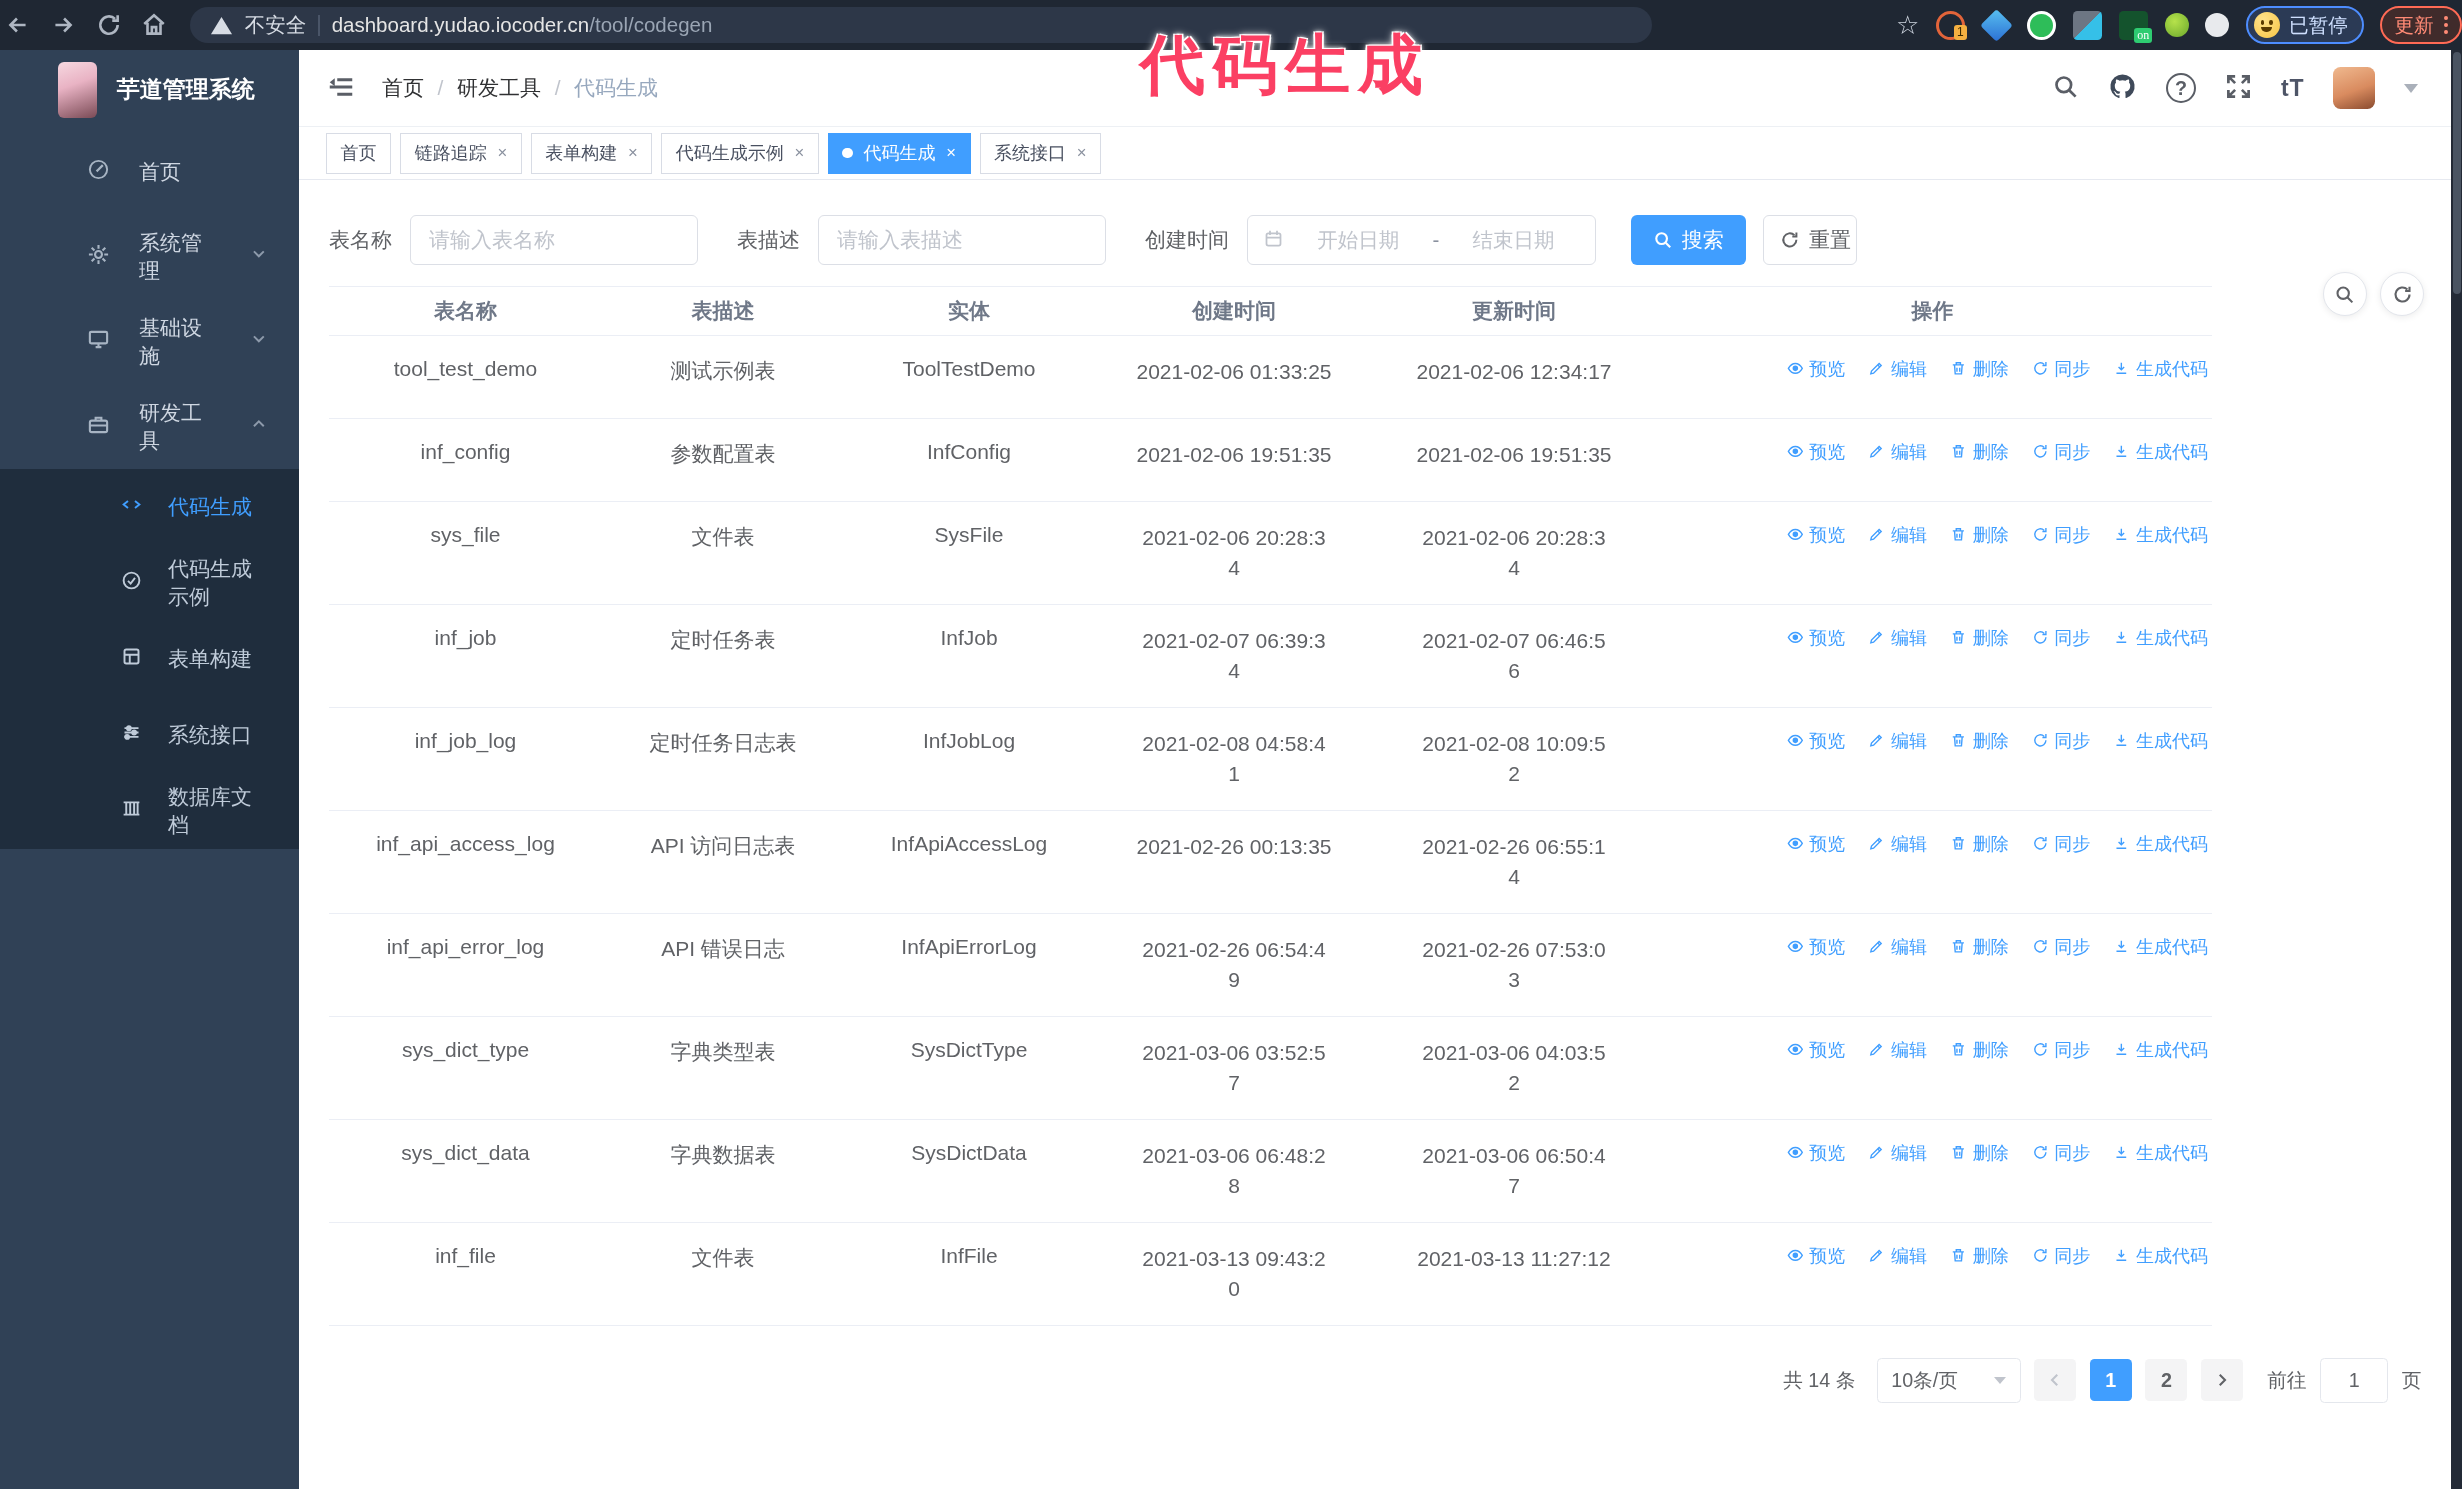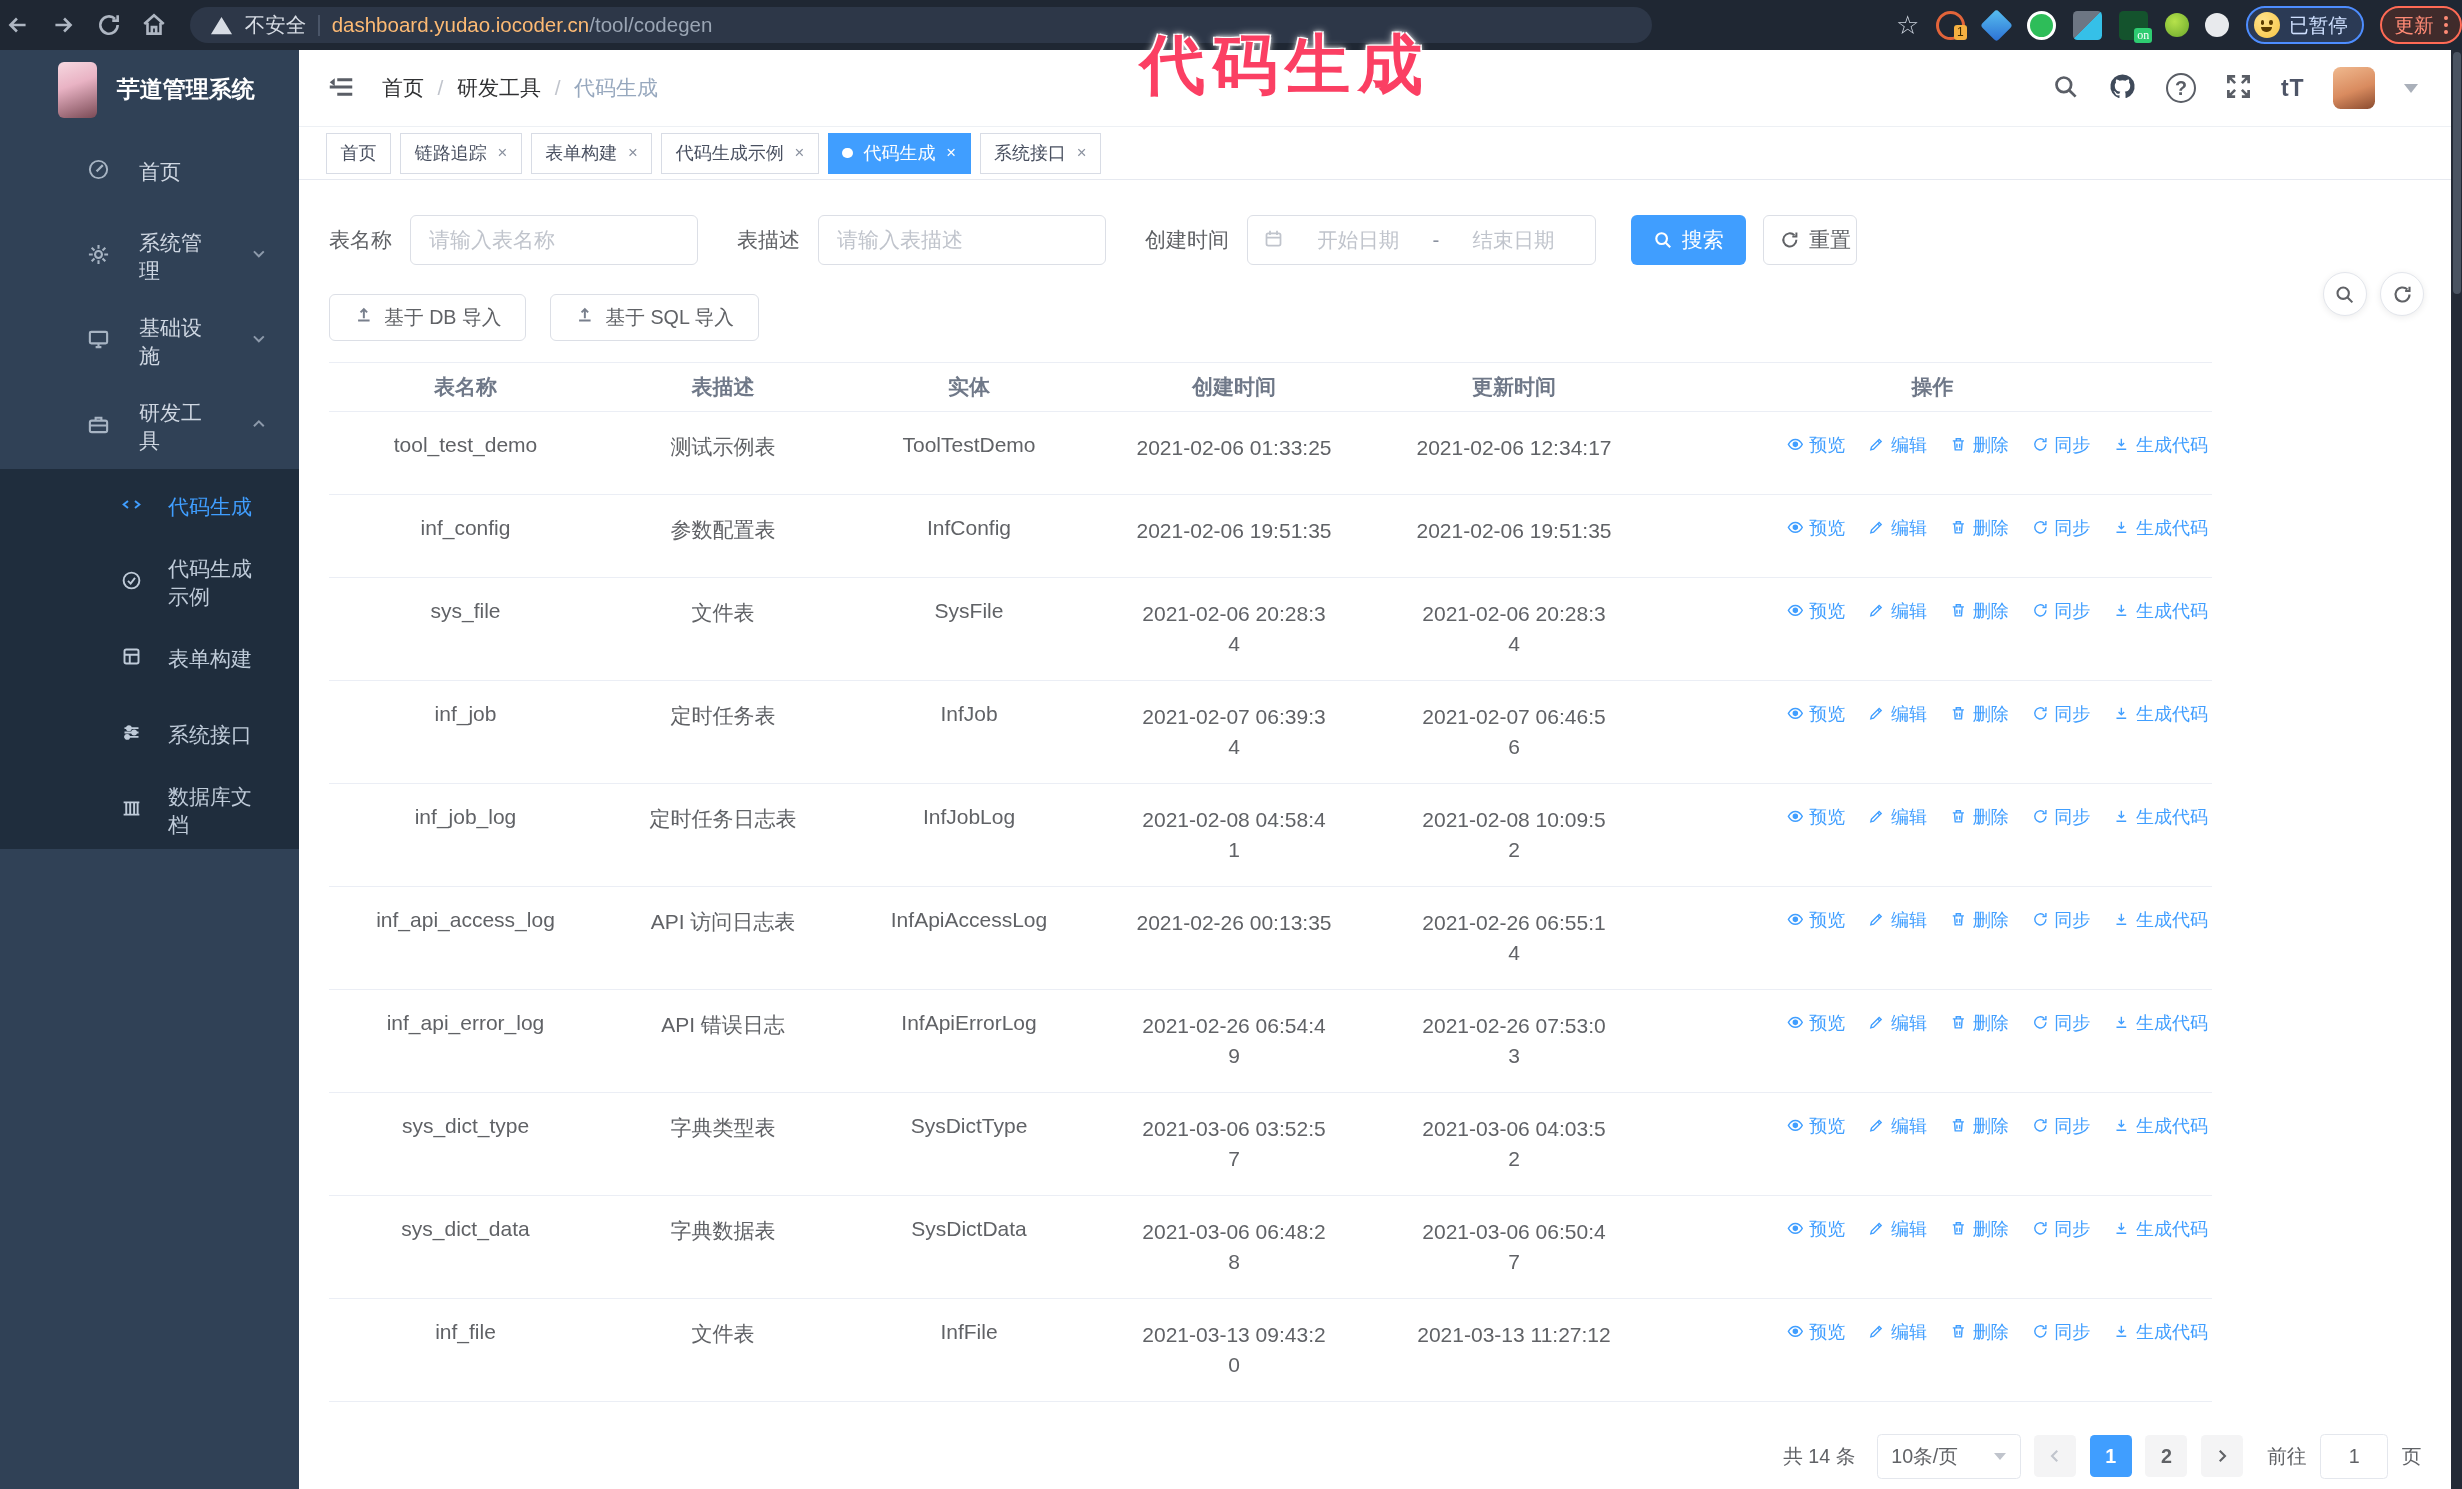--- a/index.html
+++ b/index.html
@@ -8,21 +8,21 @@
   .screen { position:relative; width:2462px; height:1490px; overflow:hidden; background:#fff; }
 
   
   .chrome { position:absolute; top:0; left:0; width:2462px; height:50px; background:#1f2733; display:flex; align-items:center; padding:0 0; gap:10.6px; z-index:5; }
   .chrome svg { display:block; }
   .nav-btn { width:35px; height:35px; display:flex; align-items:center; justify-content:center; border-radius:50%; color:#aeb6c2; flex:0 0 auto; }
   .url-bar { height:36px; flex:0 0 1462px; background:#2d3748; border-radius:18px; display:flex; align-items:center; padding:0 19.7px; gap:12px; color:#d7dce4; margin-left:7.6px; }
   .url-bar .sec-label { font-size:20.5px; color:#d7dce4; }
   .url-divider { width:1.5px; height:21px; background:#4a5568; }
   .url-text { font-size:20.5px; }
-  .url-text .host { color:#fdba74; }
+  .url-text .host { color:#e5e5e5; }
   .url-text .path { color:#9aa5b4; }
   .chrome-right { margin-left:auto; display:flex; align-items:center; gap:16.7px; }
   .star { font-size:26px; color:#cfd6e0; line-height:1; }
   .ext { width:29px; height:29px; border-radius:6px; position:relative; flex:0 0 auto; }
   .ext-badge { position:absolute; right:-4.5px; bottom:-3px; font-size:12px; background:#f5b041; color:#3b2a00; border-radius:3px; padding:0 3px; line-height:15px; }
   .ext-badge.green { background:#2ecc71; color:#fff; }
   .profile-pill { height:38px; border:2.3px solid #4d8dff; background:#2b3a55; border-radius:19.7px; display:flex; align-items:center; gap:9px; padding:0 13.6px 0 6px; color:#cfe0ff; font-size:19.7px; }
   .emoji { width:26px; height:26px; background:radial-gradient(circle at 35% 30%, #ffe28a, #f6c445); border-radius:50%; position:relative; }
   .emoji i { position:absolute; background:#5a3b00; border-radius:50%; width:3.8px; height:4.5px; top:8.3px; }
   .emoji i.e1{ left:6.8px; } .emoji i.e2{ right:6.8px; }
@@ -401,38 +401,20 @@
           </span>
           <span class="btn btn-plain">
             <svg width="19.7" height="19.7" viewBox="0 0 24 24" fill="none" stroke="#606266" stroke-width="2.4">
                 <path d="M20 12a8 8 0 1 1-2.4-5.7"></path>
                 <path d="M20 3v5h-5"></path>
               </svg>
             <span>重置</span>
           </span>
         </div>
 
-        <div class="import-row">
-          <span class="btn-import">
-            <span class="ic">
-              <svg width="19.7" height="19.7" viewBox="0 0 24 24" fill="none" stroke="currentColor" stroke-width="2.4">
-                  <path d="M12 16V5M8 9l4-4 4 4M5 19h14"></path>
-                </svg>
-            </span>
-            <span>基于 DB 导入</span>
-          </span>
-          <span class="btn-import">
-            <span class="ic">
-              <svg width="19.7" height="19.7" viewBox="0 0 24 24" fill="none" stroke="currentColor" stroke-width="2.4">
-                  <path d="M12 16V5M8 9l4-4 4 4M5 19h14"></path>
-                </svg>
-            </span>
-            <span>基于 SQL 导入</span>
-          </span>
-        </div>
         <div class="round-tools">
           <span class="round-btn">
             <svg width="21" height="21" viewBox="0 0 24 24" fill="none" stroke="currentColor" stroke-width="2.4">
                 <circle cx="10.5" cy="10.5" r="6.5"></circle>
                 <path d="M15.5 15.5L21 21"></path>
               </svg>
           </span>
           <span class="round-btn">
             <svg width="21" height="21" viewBox="0 0 24 24" fill="none" stroke="currentColor" stroke-width="2.4">
                 <path d="M20 12a8 8 0 1 1-2.4-5.7"></path>

